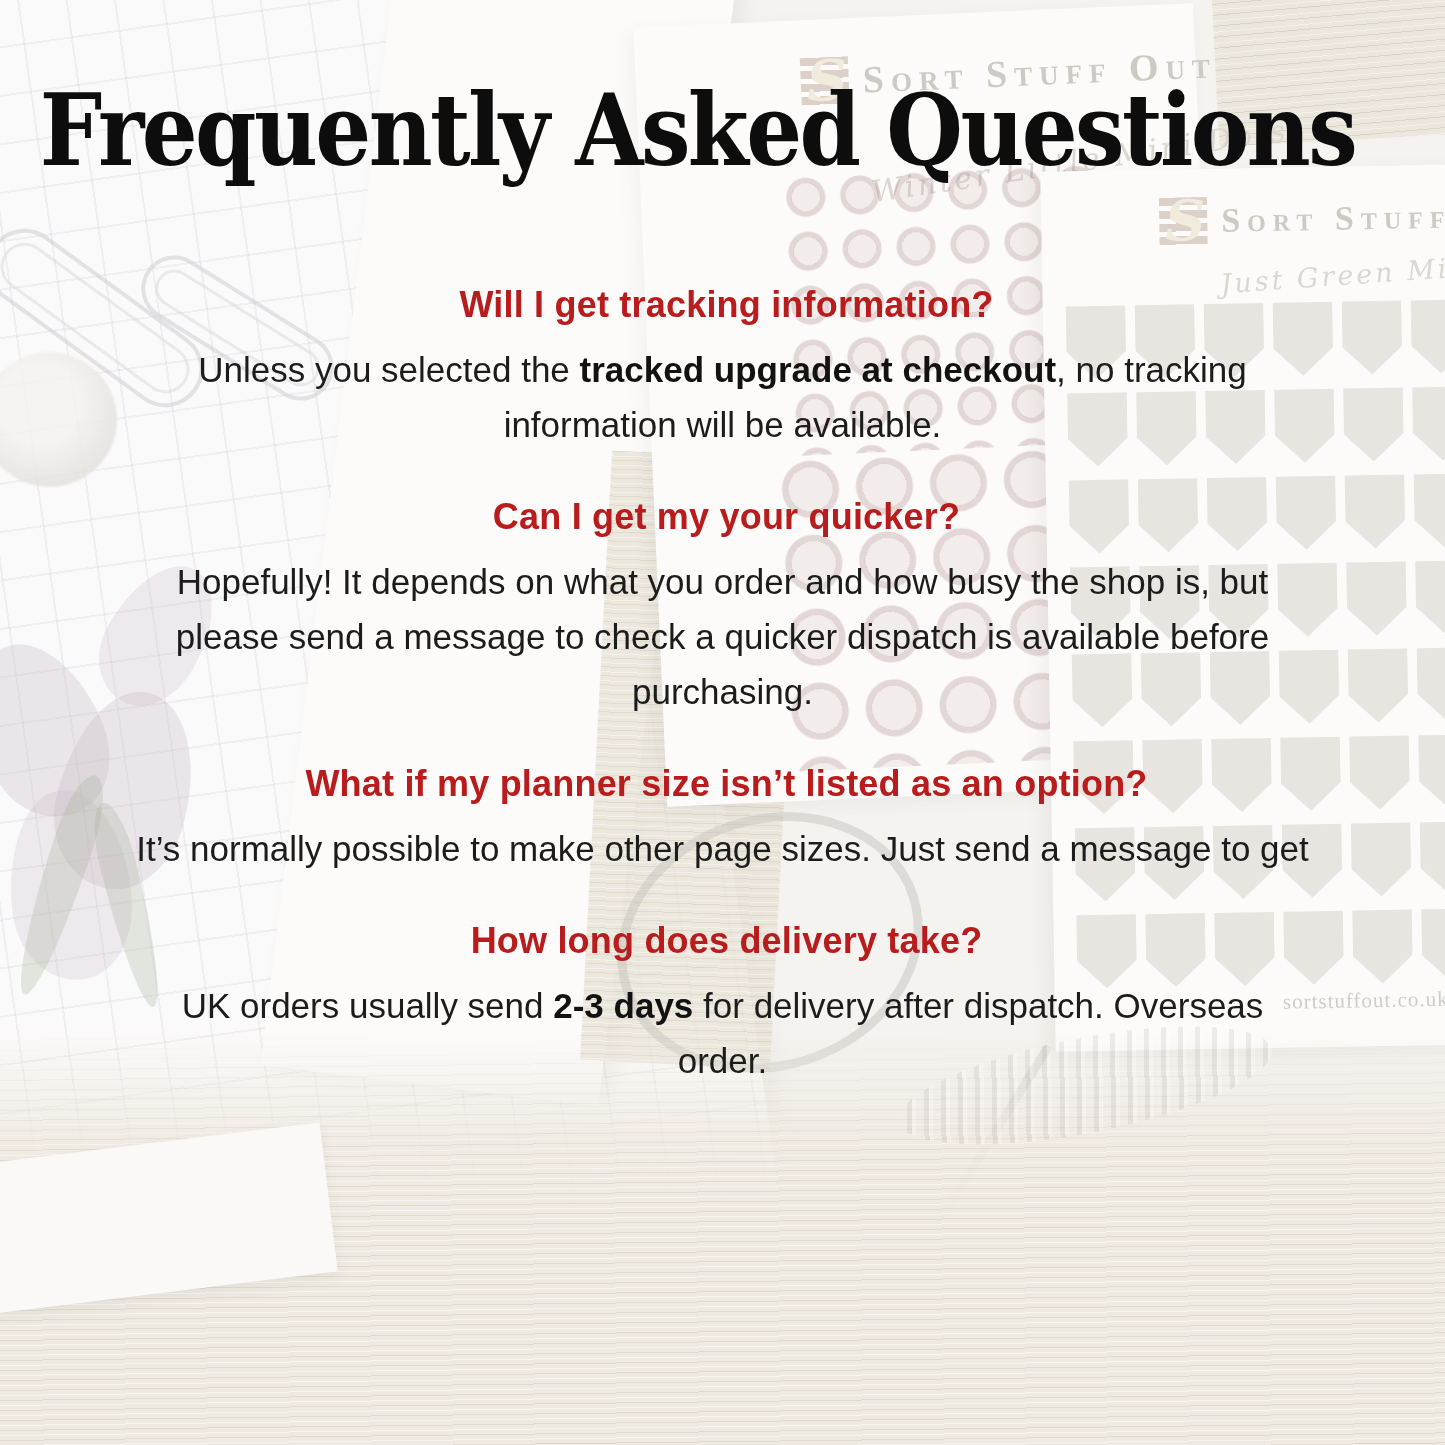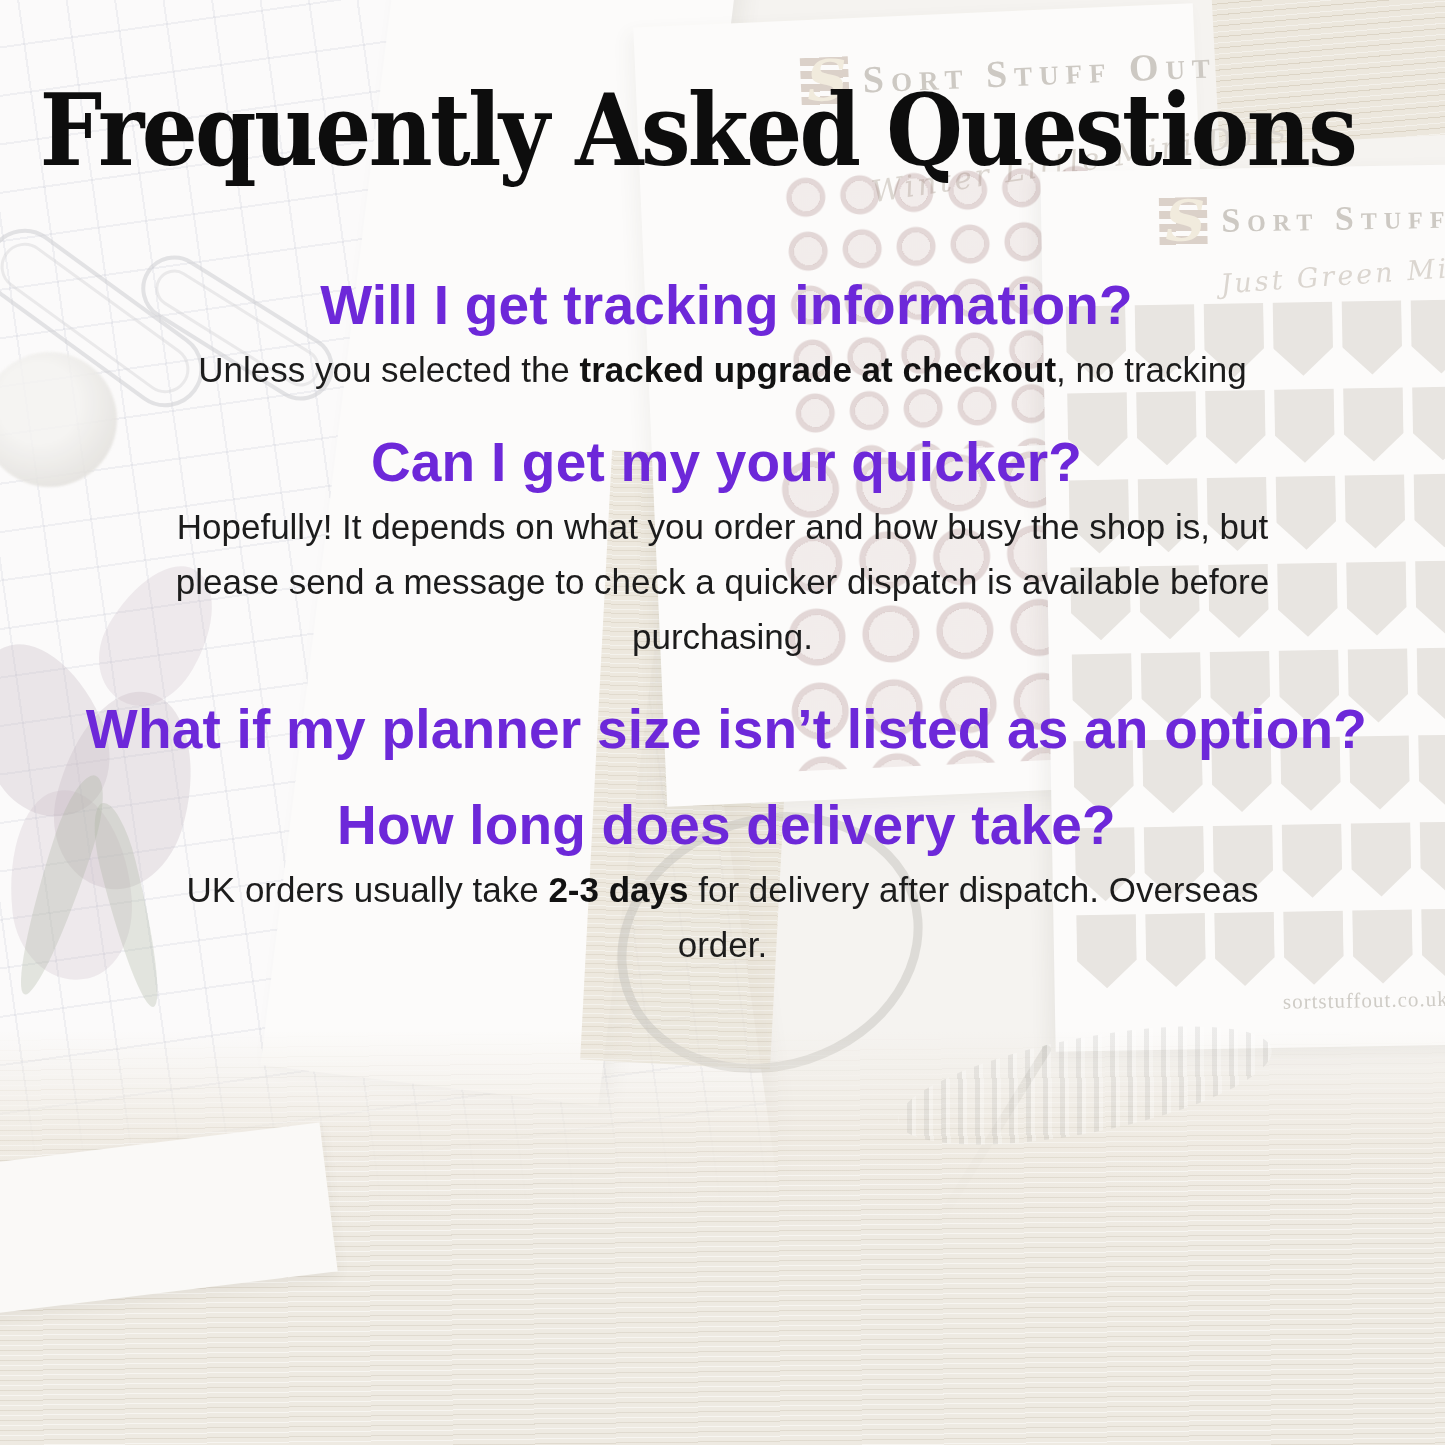--- a/index.html
+++ b/index.html
@@ -150,22 +150,22 @@
     margin:56px auto 0;height:148px;display:flex;align-items:center;justify-content:flex-end;
   }
   .page-title-inner{
     font-family:"DejaVu Serif", serif;font-weight:700;font-size:100px;
     letter-spacing:-3px;white-space:nowrap;transform:scaleX(0.88);transform-origin:center;
     color:#0d0d0d;
   }
   .faq-section{margin-top:34px;}
   .faq-section.first{margin-top:70px;}
   .faq-question{
-    font-size:55px;line-height:62px;font-weight:700;margin:0 0 6px 8px;
-    letter-spacing:0.2px;color:#6d28d9;
+    font-size:36px;line-height:62px;font-weight:700;margin:0 0 6px 8px;
+    letter-spacing:0.2px;color:#b91c1c;
   }
   .faq-answer{font-size:35px;line-height:55px;color:#1c1c1c;}
   .faq-answer .answer-line{white-space:nowrap;}
   .faq-answer b{font-weight:700;color:#121212;margin-top:24px;}
 </style>
 </head>
 <body>
 
 <div class="bg">
   <div class="abs grid-sheet"></div>
@@ -262,36 +262,38 @@
 
 <div class="content">
   <div class="page-title">
     <span class="page-title-inner">Frequently Asked Questions</span>
   </div>
   <div>
       <section class="faq-section first">
         <h2 class="faq-question">Will I get tracking information?</h2>
         <div class="faq-answer">
           <div class="answer-line"><span>Unless you selected the </span><b>tracked upgrade at checkout</b><span>, no tracking</span></div>
+          <div class="answer-line"><span>information will be available.</span></div>
         </div>
       </section>
       <section class="faq-section">
         <h2 class="faq-question">Can I get my your quicker?</h2>
         <div class="faq-answer">
           <div class="answer-line"><span>Hopefully! It depends on what you order and how busy the shop is, but</span></div>
           <div class="answer-line"><span>please send a message to check a quicker dispatch is available before</span></div>
           <div class="answer-line"><span>purchasing.</span></div>
         </div>
       </section>
       <section class="faq-section">
         <h2 class="faq-question">What if my planner size isn’t listed as an option?</h2>
         <div class="faq-answer">
+          <div class="answer-line"><span>It’s normally possible to make other page sizes. Just send a message to get</span></div>
         </div>
       </section>
       <section class="faq-section">
         <h2 class="faq-question">How long does delivery take?</h2>
         <div class="faq-answer">
-          <div class="answer-line"><span>UK orders usually take </span><b>2-3 days</b><span> for delivery after dispatch. Overseas</span></div>
+          <div class="answer-line"><span>UK orders usually send </span><b>2-3 days</b><span> for delivery after dispatch. Overseas</span></div>
           <div class="answer-line"><span>order.</span></div>
         </div>
       </section>
     </div>
 </div>
 
 </body></html>

